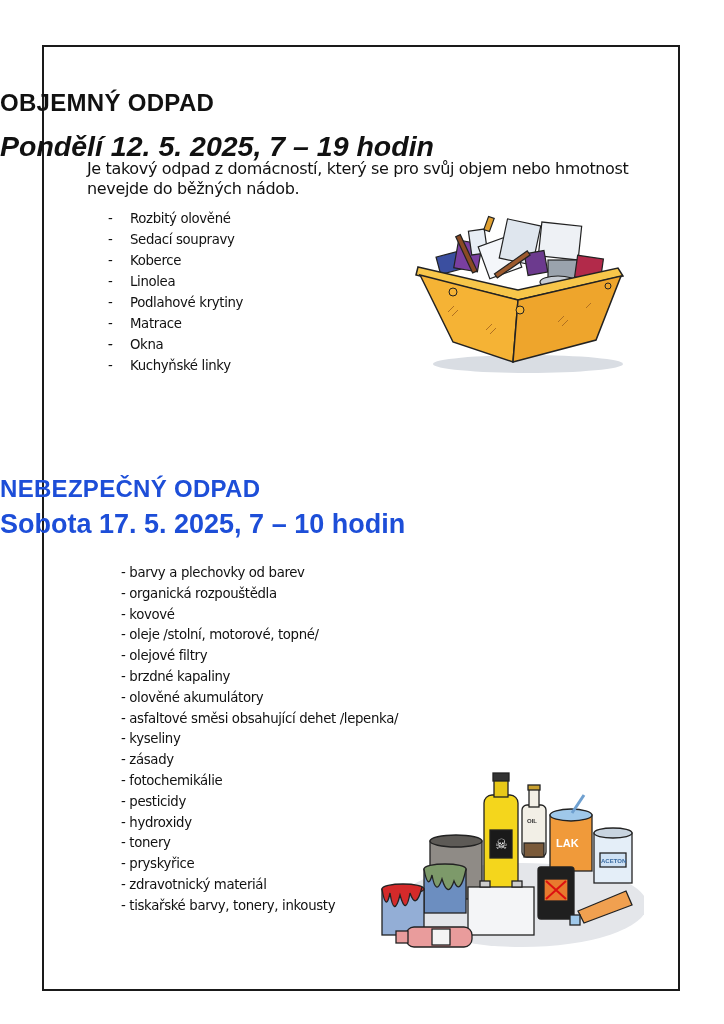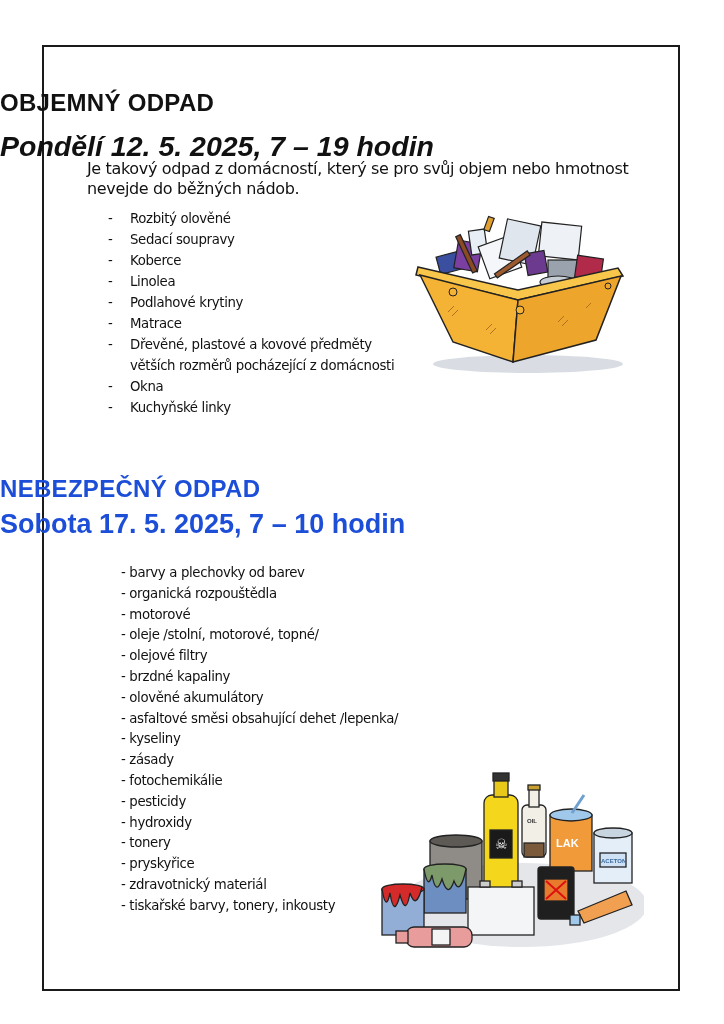--- a/index.html
+++ b/index.html
@@ -39,21 +39,21 @@
 <h2 class="h-title t2">Pondělí 12. 5. 2025, 7 – 19 hodin</h2>
 <p class="intro">Je takový odpad z domácností, který se pro svůj objem nebo hmotnost nevejde do běžných nádob.</p>
 
 <ul class="bulky-list">
   <li><span class="dash">-</span><span>Rozbitý olověné</span></li>
   <li><span class="dash">-</span><span>Sedací soupravy</span></li>
   <li><span class="dash">-</span><span>Koberce</span></li>
   <li><span class="dash">-</span><span>Linolea</span></li>
   <li><span class="dash">-</span><span>Podlahové krytiny</span></li>
   <li><span class="dash">-</span><span>Matrace</span></li>
-  <li><span class="dash">-</span><span>Dřevěné, plastové a kovové předměty větších rozměrů pocházející z domácnosti</span></li>
+  <li><span class="dash">-</span></li>
   <li><span class="dash">-</span><span>Okna</span></li>
   <li><span class="dash">-</span><span>Kuchyňské linky</span></li>
 </ul>
 
 <svg class="illus skip-bin" viewBox="0 0 230 165">
   <ellipse cx="120" cy="152" rx="95" ry="9" fill="#d9dde3"></ellipse>
 
   <g stroke="#222" stroke-width="1.2">
     <rect x="30" y="42" width="22" height="18" fill="#3b4fa0" transform="rotate(-15 41 51)"></rect>
     <rect x="48" y="30" width="24" height="28" fill="#7a3fa0" transform="rotate(10 60 44)"></rect>
@@ -85,21 +85,21 @@
     <path d="M178 96 l5 -5"></path>
   </g>
 </svg>
 
 <h1 class="h-title t3 red">NEBEZPEČNÝ ODPAD</h1>
 <h2 class="h-title t4 red">Sobota 17. 5. 2025, 7 – 10 hodin</h2>
 
 <ul class="haz-list">
   <li>- barvy a plechovky od barev</li>
   <li>- organická rozpouštědla</li>
-  <li>- motorové</li>
+  <li>- kovové</li>
   <li>- oleje /stolní, motorové, topné/</li>
   <li>- olejové filtry</li>
   <li>- brzdné kapaliny</li>
   <li>- olověné akumulátory</li>
   <li>- asfaltové směsi obsahující dehet /lepenka/</li>
   <li>- kyseliny</li>
   <li>- zásady</li>
   <li>- fotochemikálie</li>
   <li>- pesticidy</li>
   <li>- hydroxidy</li>

